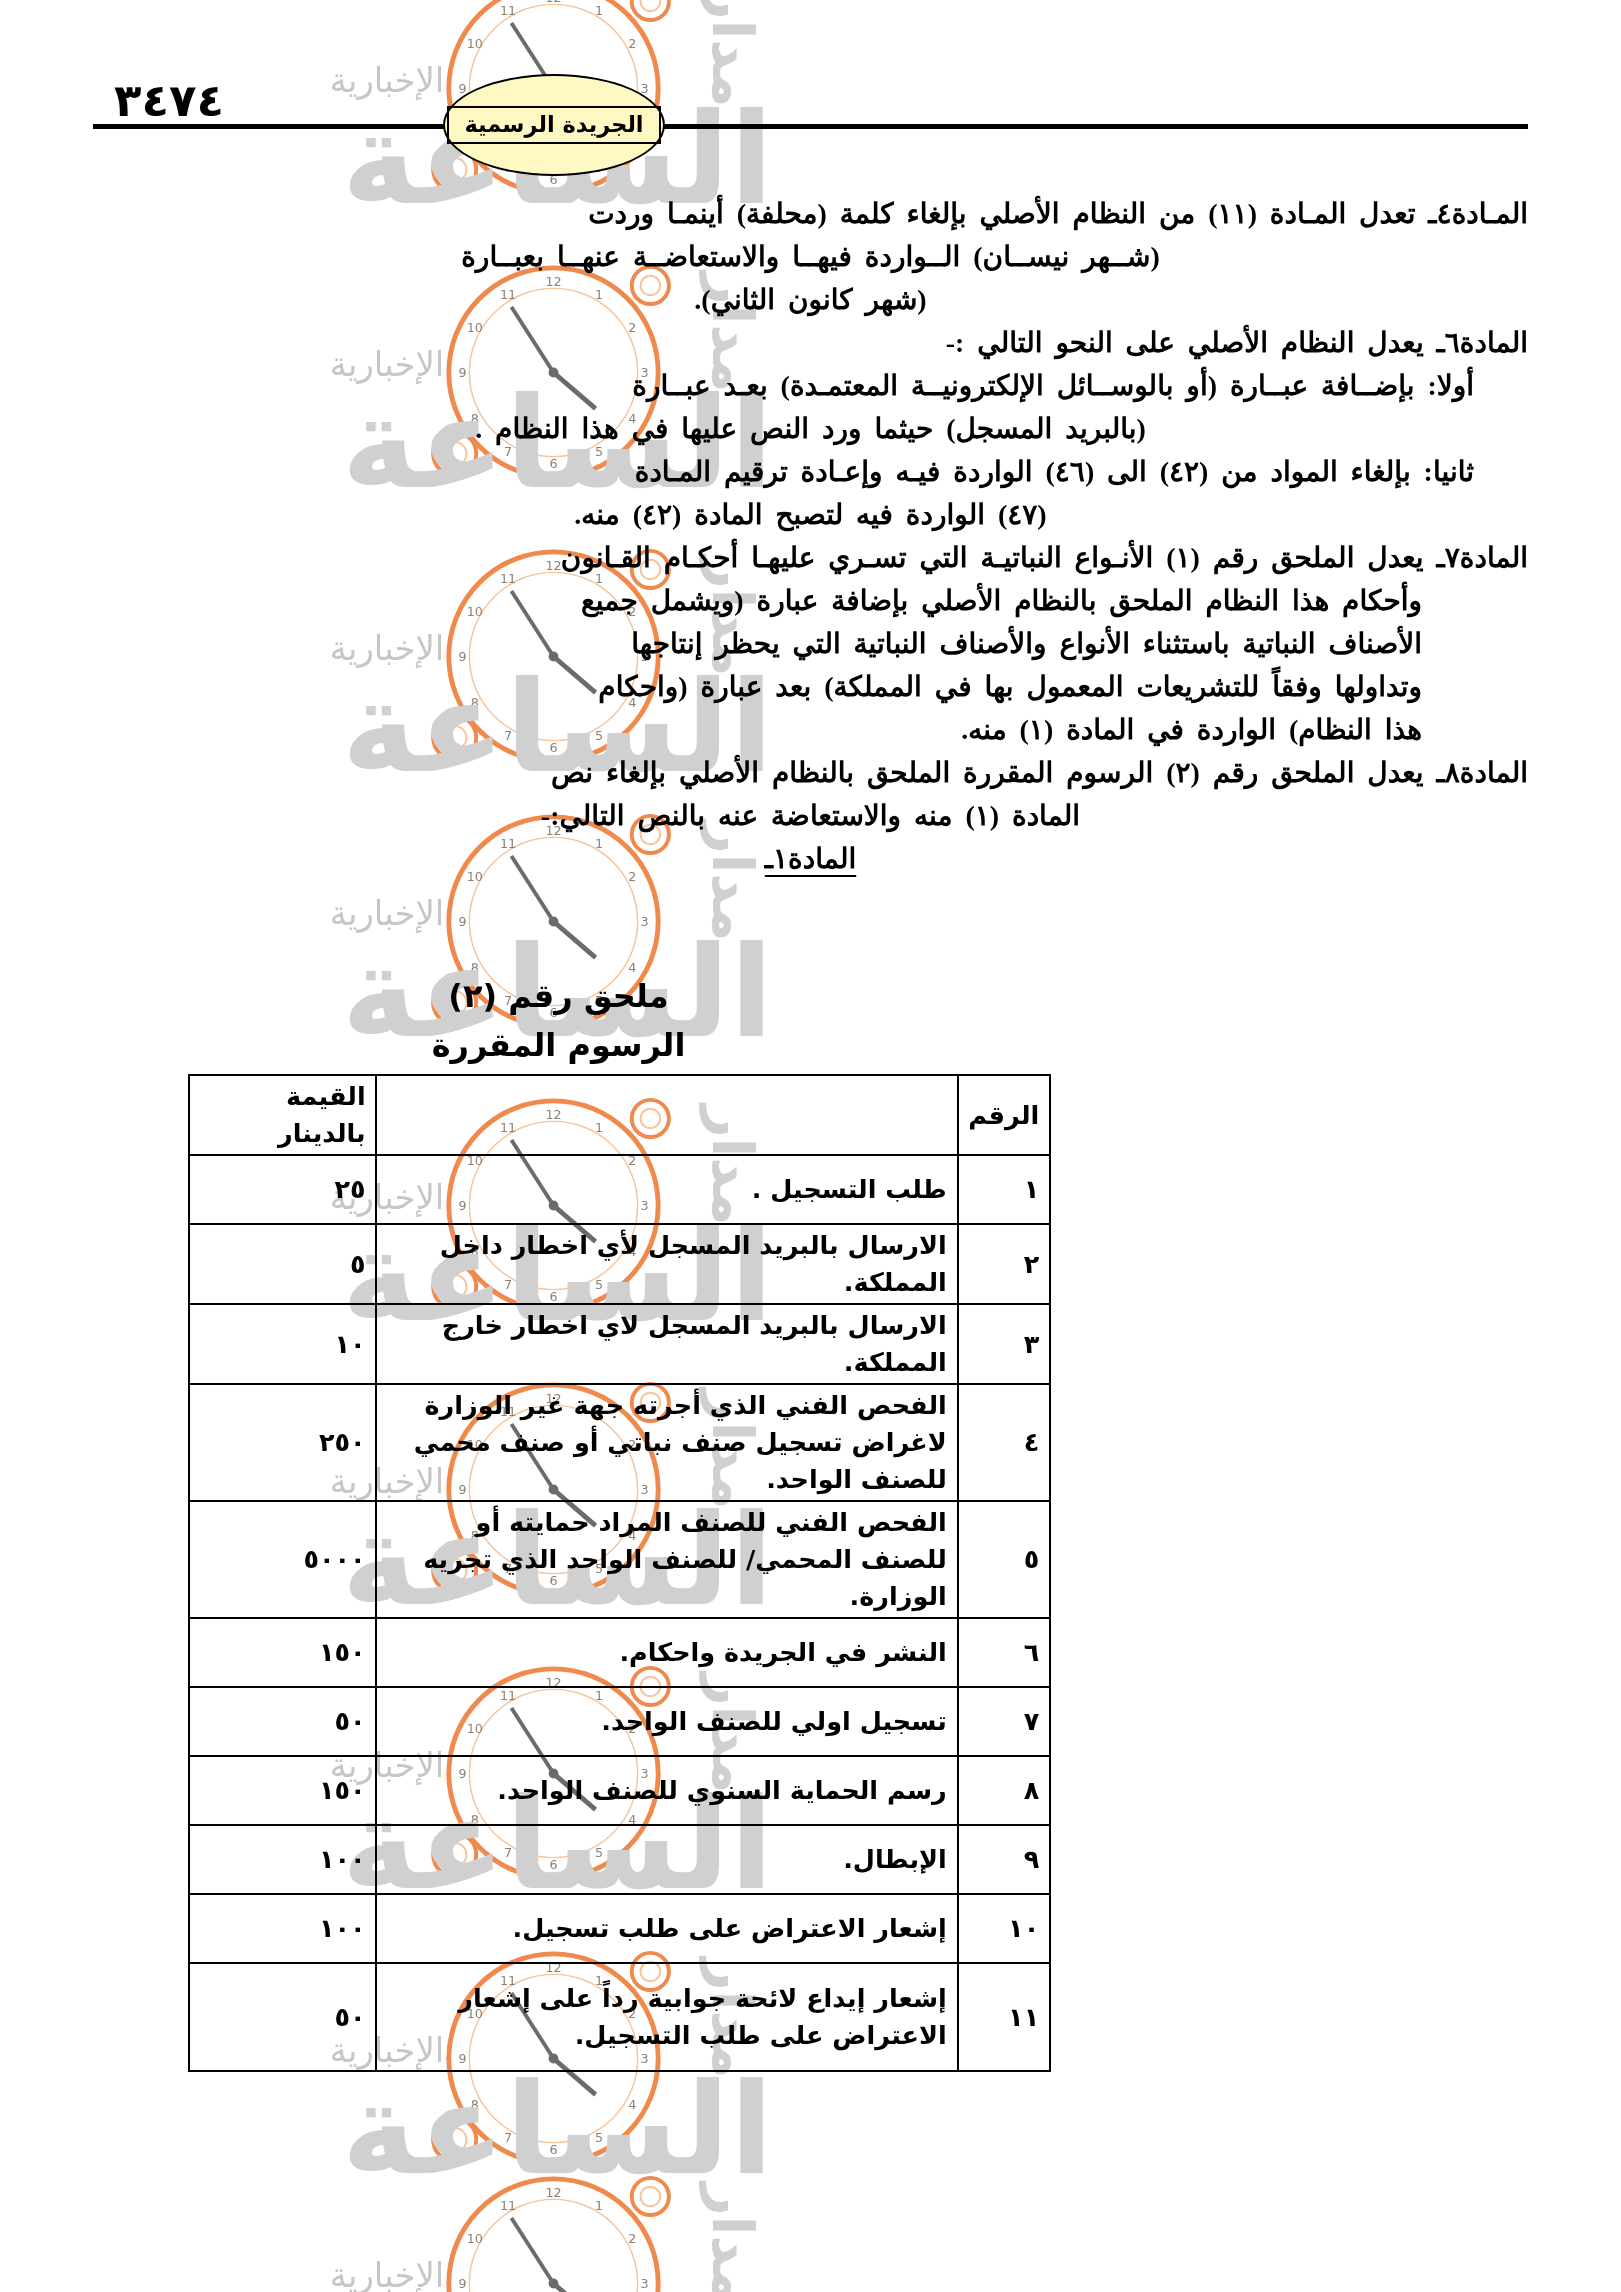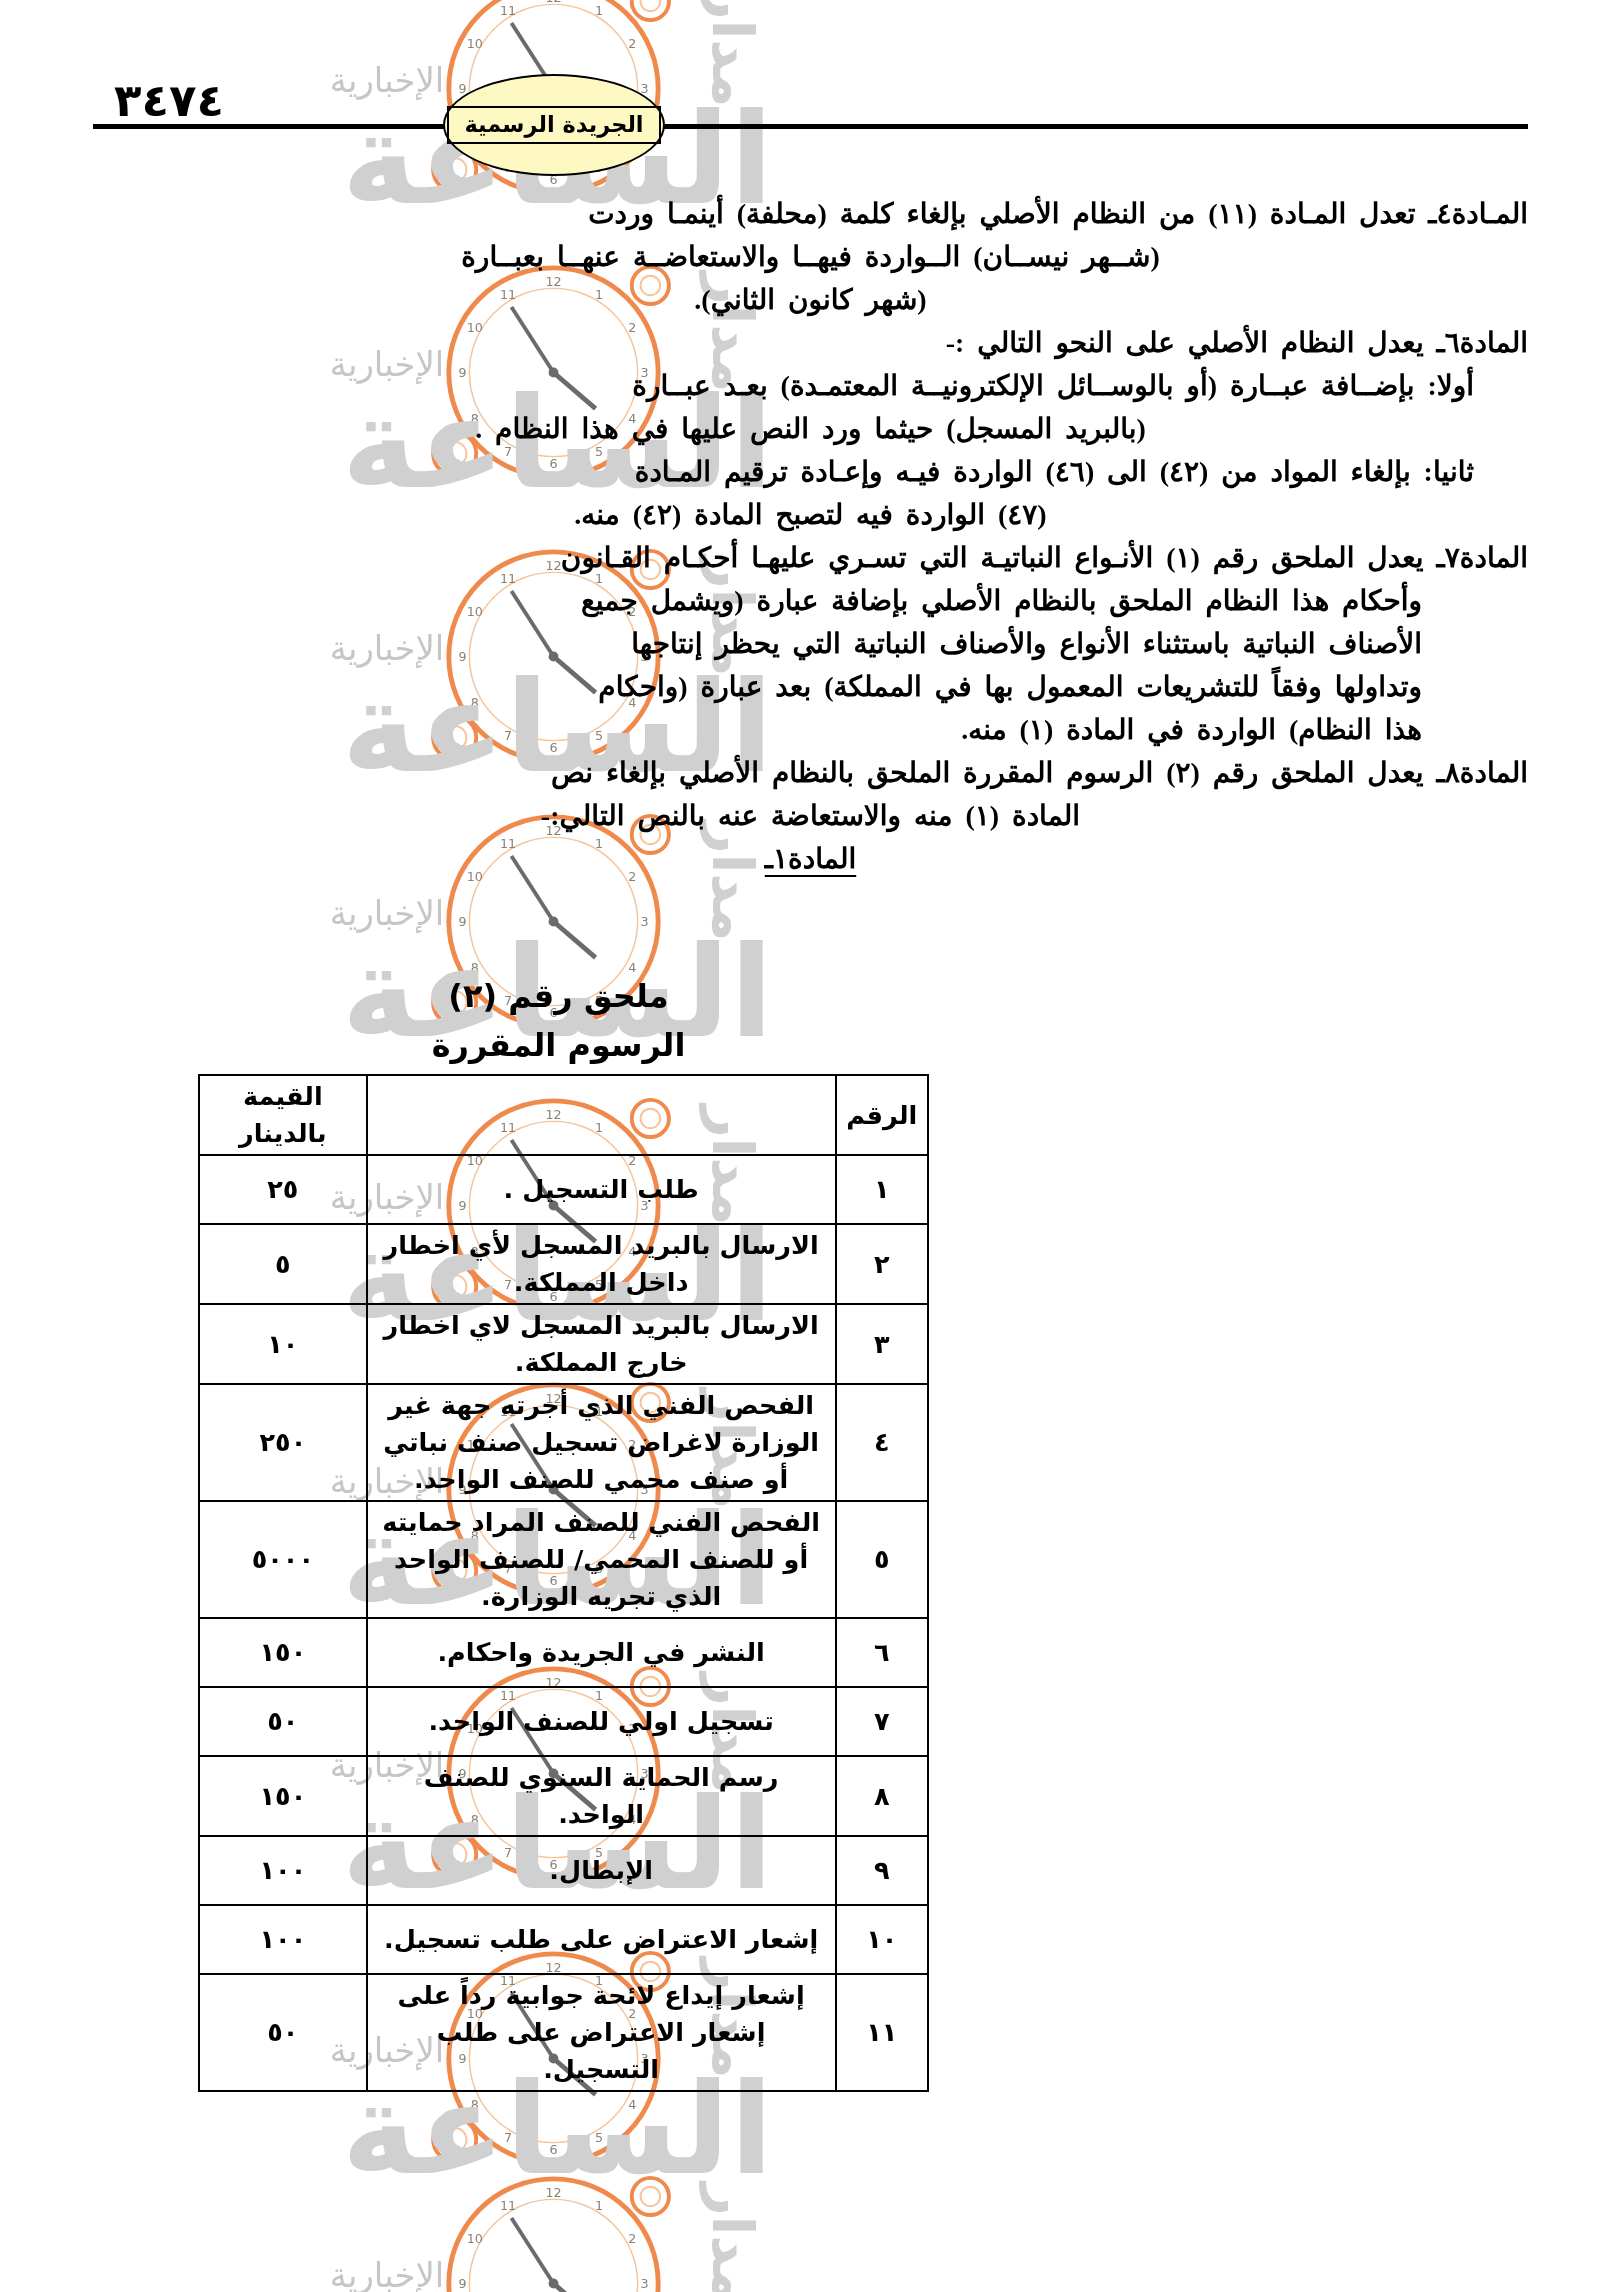--- a/index.html
+++ b/index.html
@@ -74,23 +74,23 @@
   .l-ind2   { text-align:right; padding-right:106px; }
   .l-underline { text-decoration:underline; text-underline-offset:6.9px; text-decoration-thickness:2px; }
 
   .annex {
     position:absolute; top:972px; left:186px; width:745px;
     direction:rtl; text-align:center;
     font-size:32px; font-weight:bold; line-height:49px;
   }
 
   .fees-table {
-    position:absolute; top:1074px; left:198px; width:731px;
+    position:absolute; top:1074px; left:188px; width:863px;
     direction:rtl; border-collapse:collapse;
-    font-size:25.5px; font-weight:bold; text-align:center;
+    font-size:25.5px; font-weight:bold; 
   }
   .fees-table td {
     border:2px solid #000; padding:2px 9.8px;
     vertical-align:middle; line-height:37px;
   }
   .fees-table tr       { height:69px; }
   .fees-table tr.head  { height:47px; }
   .fees-table tr.tall  { height:108px; }
   .col-num  { width:71px; }
   .col-desc { width:601px; }

